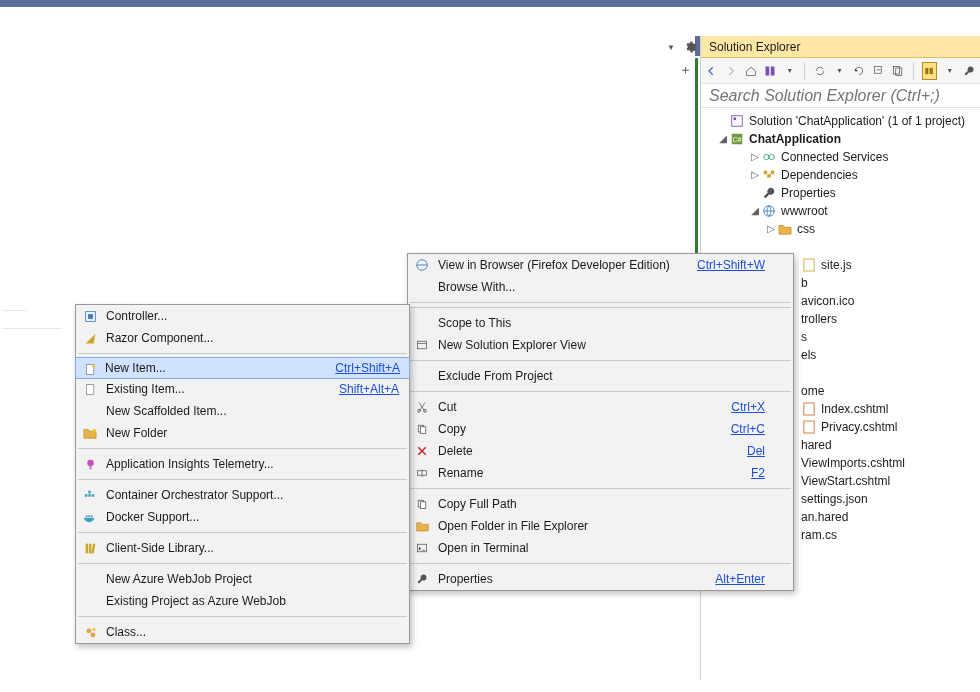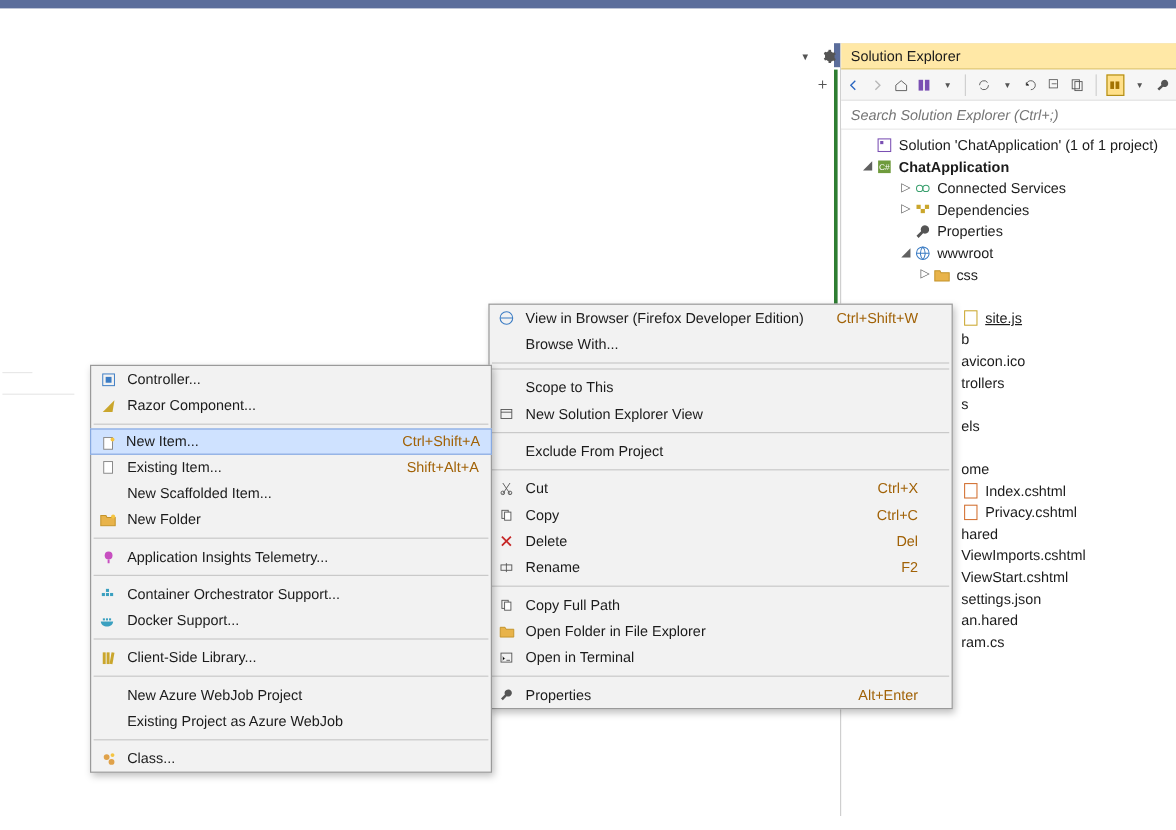--- a/index.html
+++ b/index.html
@@ -24,21 +24,21 @@
   .add-cross { position:absolute; left:679px; top:61px; font-size:13px; color:#555; }
 
   
   .panel { position:absolute; right:0; top:36px; bottom:12px; width:280px; background:#fff; border-left:1px solid #cfcfcf;}
   .panel-title { height:22px; line-height:22px; background:#ffe8a6; border-bottom:1px solid #d9c06a; padding-left:8px; font-size:12px;}
   .panel-toolbar { height:26px; display:flex; align-items:center; gap:6px; padding:0 4px; border-bottom:1px solid #e3e3e3; background:#f6f6f6; position:relative;}
   .panel-toolbar .ico { width:16px; height:16px; display:flex; align-items:center; justify-content:center; color:#555;}
   .panel-toolbar .sep { width:1px; height:18px; background:#d0d0d0; margin:0 2px;}
   .panel-toolbar .toggle-active { width:18px;height:18px; border:1px solid #b38f1a; background:#ffe08a; display:flex; align-items:center; justify-content:center;}
   .panel-search { height:24px; border-bottom:1px solid #e3e3e3; }
-  .panel-search input { width:100%; height:100%; border:none; outline:none; padding:0 8px; color:#6d6d6d; font-style:italic; font-size:12px;}
+  .panel-search input { width:100%; height:100%; border:none; outline:none; padding:0 8px; color:#6d6d6d; font-style:italic; font-size:16px;}
 
   
   .tree { padding:4px 0 0 4px; line-height:18px; position:relative;}
   .node { display:flex; align-items:center; height:18px; white-space:nowrap; padding-right:4px;}
   .node .exp { width:12px; text-align:center; color:#606060; font-size:10px; user-select:none;}
   .node .exp.blank { color:transparent;}
   .node .glyph { width:16px; height:16px; margin-right:4px; display:inline-flex; align-items:center; justify-content:center;}
   .node .label {}
   .bold { font-weight:600;}
   .ind-1 { padding-left:12px;} .ind-3 { padding-left:44px;}
@@ -48,21 +48,21 @@
   .svg-folder { fill:#e8b34a; stroke:#c4942b;}
   .svg-globe { stroke:#3b7cc4; fill:none;}
 
   
   .clip-left { overflow:hidden;}
 
   
   .menu { position:absolute; background:#f2f2f2; border:1px solid #9a9a9a; box-shadow:2px 3px 6px rgba(0,0,0,.25); }
   .menu .row { height:22px; display:flex; align-items:center; padding:0 10px 0 30px; position:relative;}
   .menu .row .lbl { flex:1; }
-  .menu .row .shortcut { color:#a16207; padding-left:20px;}
+  .menu .row .shortcut { color:#1d4ed8; padding-left:20px;text-decoration:underline;}
   .menu .row .mico { position:absolute; left:6px; top:3px; width:16px; height:16px; display:flex; align-items:center; justify-content:center;}
   .menu .sep { height:1px; margin:4px 2px; background:#c9c9c9;}
   .menu .arrow { font-size:10px; color:#333;}
   .menu .row.highlight { background:#cfe2ff; border:1px solid #87a9e0; margin:-1px; padding-left:29px; padding-right:9px;}
   .menu-primary { left:407px; top:253px; width:387px; }
   .menu-primary .row { padding-right:28px;}
 
   
   .menu-sub { left:75px; top:304px; width:335px; }
   .menu-sub .row.highlight { background:#cfe2ff; border:1px solid #87a9e0; margin:-1px;}
@@ -232,21 +232,21 @@
       <span class="exp">▷</span>
       <span class="glyph">
           <svg width="14" height="12" viewBox="0 0 16 14">
             <path class="svg-folder" d="M1 3h5l1 2h8v8H1z"></path>
           </svg>
         </span>
       <span class="label">css</span>
     </div>
 
     <div style="height:18px;"></div>
-    <div class="node ind-4 clip-left" style="padding-left:96px;text-decoration:underline;">
+    <div class="node ind-4 clip-left" style="padding-left:96px;">
       <span class="glyph">
           <svg width="12" height="14" viewBox="0 0 14 16">
             <rect x="1" y="1" width="12" height="14" fill="#fff" stroke="#caa62c"></rect>
           </svg>
         </span>
       <span class="label">site.js</span>
     </div>
     <div class="node clip-left" style="padding-left:96px;">
       <span class="label">b</span>
     </div>

